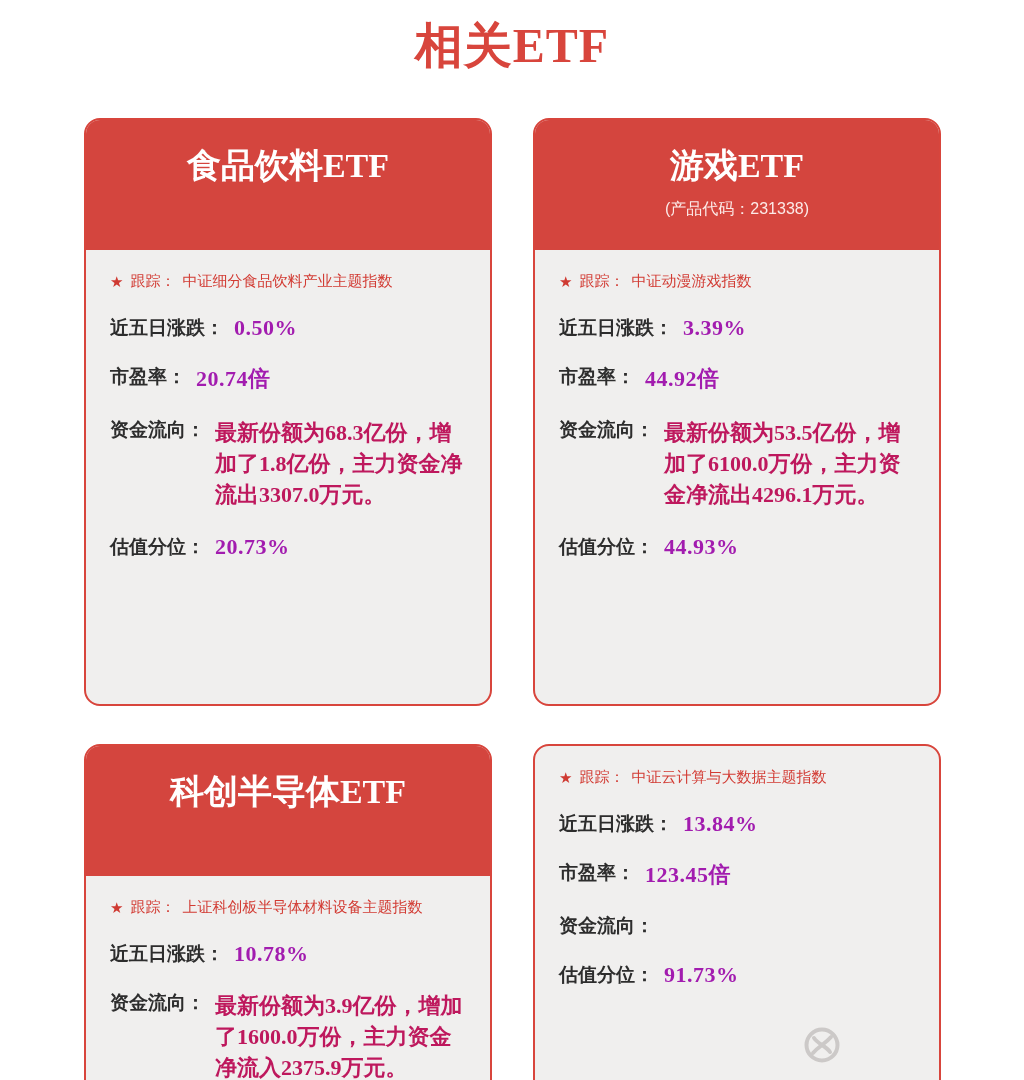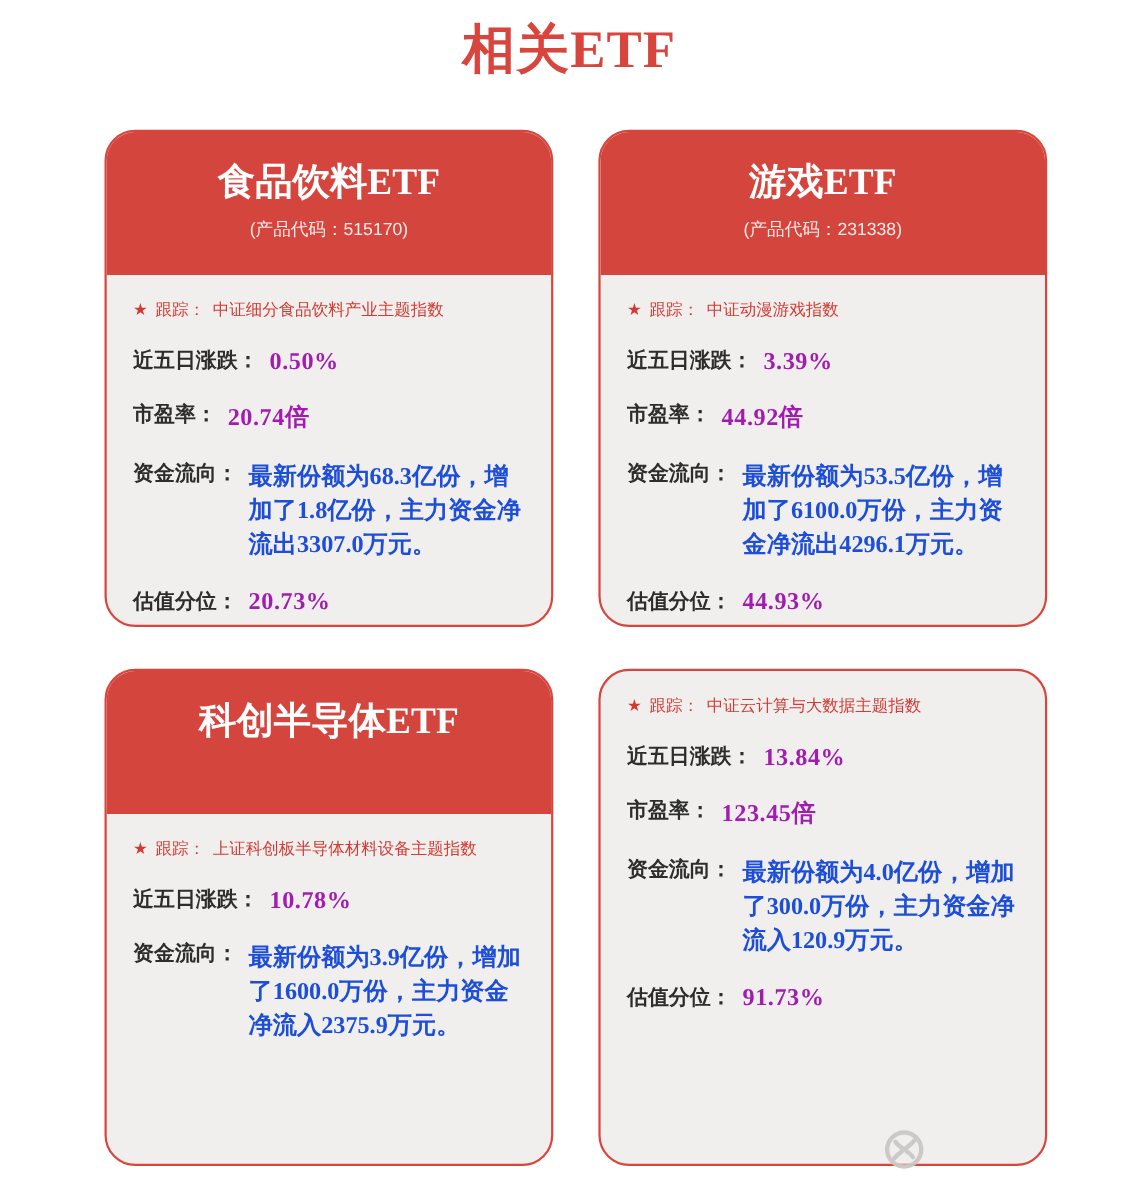--- a/index.html
+++ b/index.html
@@ -1,17 +1,17 @@
 <!DOCTYPE html>
 <html><head>
 <meta charset="utf-8">
 <style>
   * { margin: 0; padding: 0; box-sizing: border-box; }
   html, body { width: 1024px; background: #ffffff; font-family: "Liberation Sans", sans-serif; }
-  .page { position: relative; width: 1024px; height: 1080px; background: #ffffff; overflow: hidden; padding-left: 11px; }
+  .page { position: relative; width: 1024px; height: 1080px; background: #ffffff; overflow: hidden; }
 
   .page-title {
     margin-top: 16px;
     text-align: center;
     font-size: 48px;
     line-height: 60px;
     font-weight: 700;
     color: #d8453c;
     font-family: "Liberation Serif", serif;
     letter-spacing: 1px;
@@ -20,23 +20,23 @@
   .cards-grid {
     display: grid;
     grid-template-columns: 408px 408px;
     column-gap: 41px;
     row-gap: 38px;
     margin: 42px 0 0 84px;
   }
 
   .card {
     width: 408px;
-    height: 452px;
+    height: 588px;
     border: 2px solid #d8453c;
-    border-radius: 28px;
+    border-radius: 16px;
     background: #f0efee;
     overflow: hidden;
   }
 
   .card-header {
     height: 130px;
     background: #d4453e;
     color: #ffffff;
     text-align: center;
     padding-top: 25px;
@@ -83,21 +83,21 @@
   .data-value {
     font-size: 22px;
     font-weight: 700;
     color: #a21caf;
     font-family: "Liberation Serif", serif;
     letter-spacing: 0.5px;
   }
   .flow-value {
     font-size: 22px;
     font-weight: 700;
-    color: #1d4ed8;
+    color: #be185d;
     line-height: 1.42;
     font-family: "Liberation Serif", serif;
   }
 
   .watermark {
     position: absolute;
     left: 682px;
     top: 1026px;
     display: flex;
     align-items: center;
@@ -118,21 +118,20 @@
 
 <div class="page">
 
   <div class="page-title">相关ETF</div>
 
   <div class="cards-grid">
 
     <div class="card">
       <div class="card-header">
         <div class="card-title">食品饮料ETF</div>
-        <div class="card-code">(产品代码：515170)</div>
       </div>
       <div class="card-body">
         <div class="tracking-row">
           <span class="star">★</span>
           <span>跟踪：</span>
           <span>中证细分食品饮料产业主题指数</span>
         </div>
         <div class="data-row">
           <span class="data-label">近五日涨跌：</span>
           <span class="data-value">0.50%</span>
@@ -213,21 +212,20 @@
         <div class="data-row">
           <span class="data-label">近五日涨跌：</span>
           <span class="data-value">13.84%</span>
         </div>
         <div class="data-row">
           <span class="data-label">市盈率：</span>
           <span class="data-value">123.45倍</span>
         </div>
         <div class="data-row">
           <span class="data-label">资金流向：</span>
-          <span class="flow-value">最新份额为4.0亿份，增加了300.0万份，主力资金净流入120.9万元。</span>
         </div>
         <div class="data-row">
           <span class="data-label">估值分位：</span>
           <span class="data-value">91.73%</span>
         </div>
       </div>
     </div>
 
   </div>
 

